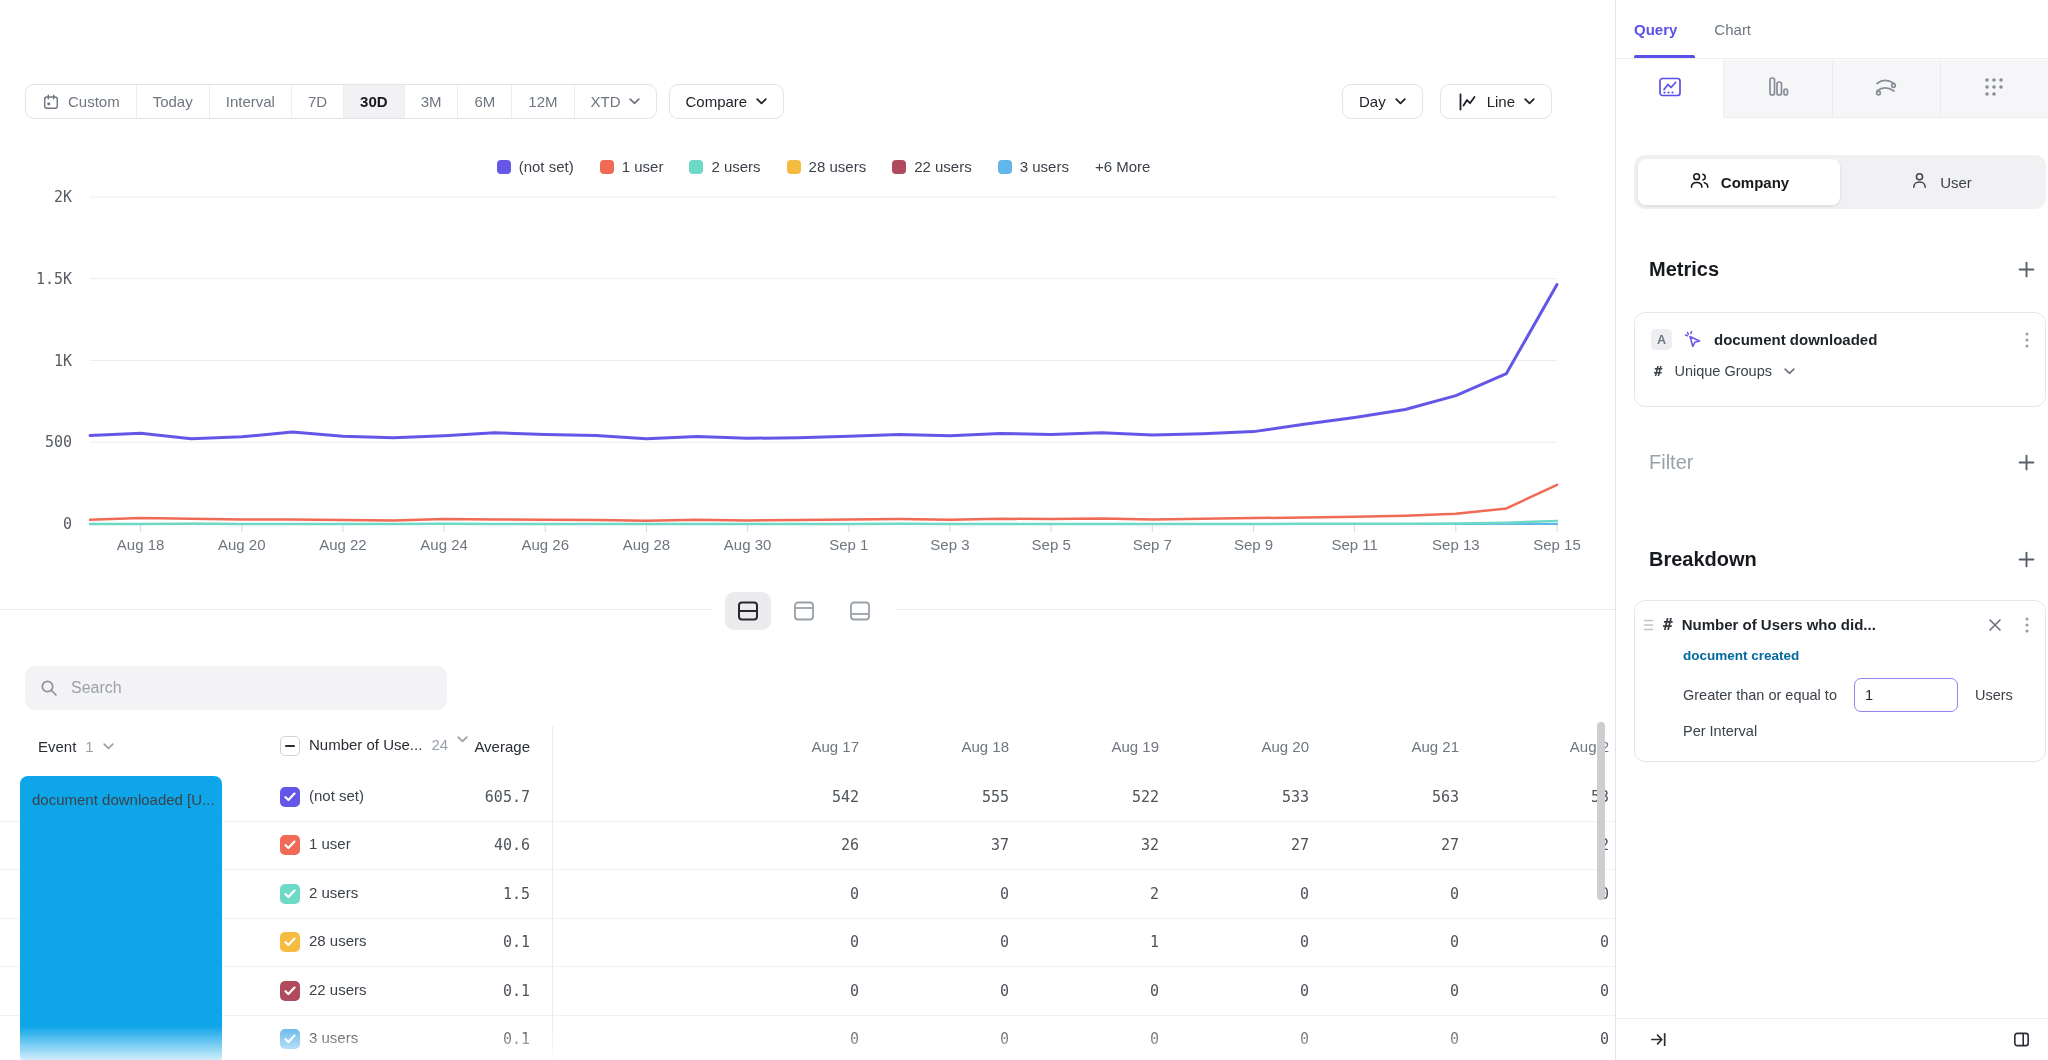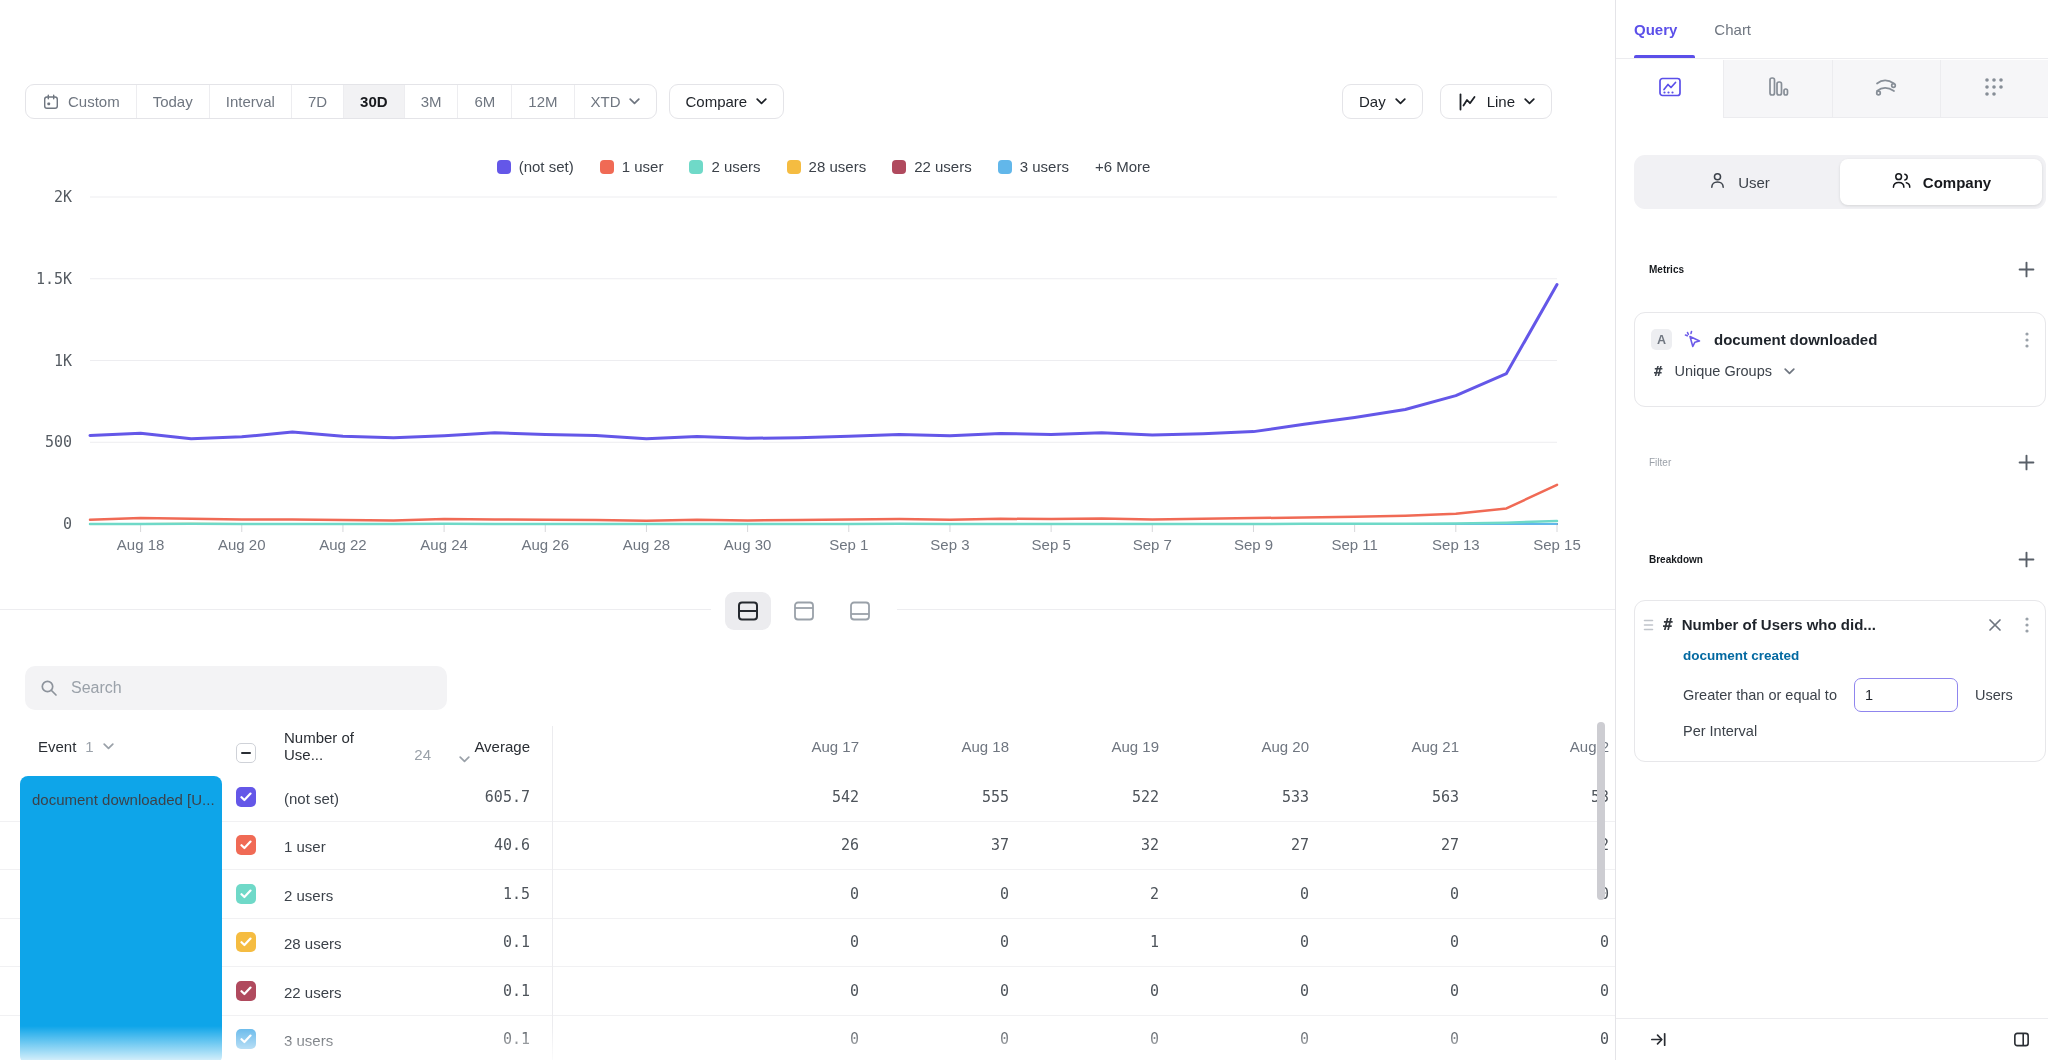--- a/index.html
+++ b/index.html
@@ -34,21 +34,21 @@
   .search-box input { border:none; outline:none; background:transparent; font-size:16px; color:#4e545b; width:100%; font-family:"Liberation Sans",sans-serif; }
   .search-box input::placeholder { color:#9aa1a9; }
 
   .event-col-header { position:absolute; left:38px; top:715px; height:54px; display:flex; align-items:center; gap:9px; font-size:15px; color:#2a2e34; cursor:pointer; }
   .event-col-header .count { color:#9aa1a9; }
   .event-col-header .ic { color:#9aa1a9; }
   .event-cell { position:absolute; left:20px; top:772px; width:202px; height:288px; background:#0ea5e9; border-radius:8px; padding:15px 12px; font-size:15px; color:#3c424a; white-space:nowrap; overflow:hidden; }
 
   .t-grid { display:grid; grid-template-columns:236px 234px 82px 351px 150px 150px 150px 150px 150px; align-items:center; width:1700px; }
   .t-header { position:absolute; left:0; top:715px; height:54px; font-size:15px; }
-  .c-label { grid-column:2; display:flex; align-items:flex-end; gap:28px; }
+  .c-label { grid-column:2; display:flex; align-items:flex-start; gap:9px;margin-left:44px; }
   .c-avg { grid-column:3; text-align:right; padding-right:22px; }
   .c-date { text-align:right; padding-right:44px; }
   .hdr-label-text { color:#2a2e34; }
   .hdr-count { color:#9aa1a9; }
   .hdr-chev { color:#9aa1a9; }
   .hdr-avg { color:#2a2e34; }
   .hdr-date { color:#6f7680; }
 
   .t-rows { position:absolute; left:0; top:769px; }
   .t-row { height:48.5px; border-bottom:1px solid #f1f1f3; font-size:15px; }
@@ -72,21 +72,21 @@
   .sb-chart-types { position:absolute; left:0; top:60px; width:100%; height:58px; display:flex; }
   .sbct { flex:1; display:flex; align-items:center; justify-content:center; background:#f6f6f8; border-left:1px solid #ececef; border-bottom:1px solid #ececef; color:#878e97; cursor:pointer; }
   .sbct:first-child { border-left:none; }
   .sbct.active { background:#fff; color:#5b4fe9; border-bottom:1px solid #fff; }
 
   .scope-toggle { position:absolute; left:18px; right:2px; top:155px; height:54px; background:#f1f1f4; border-radius:11px; padding:4px; display:flex; }
   .scope-opt { flex:1; display:flex; align-items:center; justify-content:center; gap:11px; font-size:15px; color:#3c424a; border-radius:8px; cursor:pointer; }
   .scope-opt.active { background:#fff; box-shadow:0 1px 3px rgba(20,22,26,.12); color:#17191d; font-weight:bold; }
 
   .sb-section-h { position:absolute; left:33px; right:13px; height:28px; display:flex; justify-content:space-between; align-items:center; }
-  .sb-section-h .title { font-size:10px; font-weight:bold; color:#16191d; }
+  .sb-section-h .title { font-size:20px; font-weight:bold; color:#16191d; }
   .sb-section-h.muted .title { color:#9ba1a9; font-weight:normal; }
   .plus-btn { color:#585f68; cursor:pointer; display:flex; }
 
   .sb-card { position:absolute; left:18px; right:2px; border:1px solid #e7e7ea; border-radius:11px; background:#fff; }
   .metric-card { top:312px; height:95px; padding:16px; }
   .mc-row1 { display:flex; align-items:center; gap:11px; }
   .a-badge { width:21px; height:21px; background:#edeef1; border-radius:5px; font-size:12.5px; font-weight:bold; color:#6f7680; display:flex; align-items:center; justify-content:center; flex:none; }
   .metric-name { font-size:15px; font-weight:bold; color:#1f242b; }
   .kebab { margin-left:auto; color:#9aa1a9; display:flex; cursor:pointer; }
   .mc-row2 { margin-top:13px; display:flex; align-items:center; gap:12px; padding-left:3px; cursor:pointer; }
@@ -493,40 +493,40 @@
             <circle cx="13" cy="12" r="1.8"></circle>
             <circle cx="20" cy="12" r="1.8"></circle>
             <circle cx="6" cy="19" r="1.8"></circle>
             <circle cx="13" cy="19" r="1.8"></circle>
           </svg>
       </span>
     </div>
   </div>
 
   <div class="scope-toggle">
-    <div class="scope-opt">
-      <span>
-        <svg width="19" height="19" viewBox="0 0 20 20" fill="none" stroke="currentColor" stroke-width="1.6" stroke-linecap="round">
-            <circle cx="10" cy="6" r="3.2"></circle>
-            <path d="M4 17c0-3.4 2.7-5.4 6-5.4s6 2 6 5.4"></path>
-          </svg>
-      </span>
-      <span>User</span>
-    </div>
     <div class="scope-opt active">
       <span>
         <svg width="21" height="19" viewBox="0 0 22 20" fill="none" stroke="currentColor" stroke-width="1.6" stroke-linecap="round">
             <circle cx="8" cy="6" r="3"></circle>
             <path d="M2.5 17c0-3.2 2.4-5 5.5-5s5.5 1.8 5.5 5"></path>
             <path d="M14.5 3.4c1.5.3 2.5 1.4 2.5 3s-1 2.7-2.5 3"></path>
             <path d="M16 12.3c2.3.5 3.7 2.2 3.7 4.7"></path>
           </svg>
       </span>
       <span>Company</span>
     </div>
+    <div class="scope-opt">
+      <span>
+        <svg width="19" height="19" viewBox="0 0 20 20" fill="none" stroke="currentColor" stroke-width="1.6" stroke-linecap="round">
+            <circle cx="10" cy="6" r="3.2"></circle>
+            <path d="M4 17c0-3.4 2.7-5.4 6-5.4s6 2 6 5.4"></path>
+          </svg>
+      </span>
+      <span>User</span>
+    </div>
   </div>
 
   <div class="sb-section-h" style="top:255px">
     <span class="title">Metrics</span>
     <span class="plus-btn">
       <svg width="17" height="17" viewBox="0 0 16 16" fill="none" stroke="currentColor" stroke-width="1.8" stroke-linecap="round">
           <path d="M8 1.5v13M1.5 8h13"></path>
         </svg>
     </span>
   </div>

